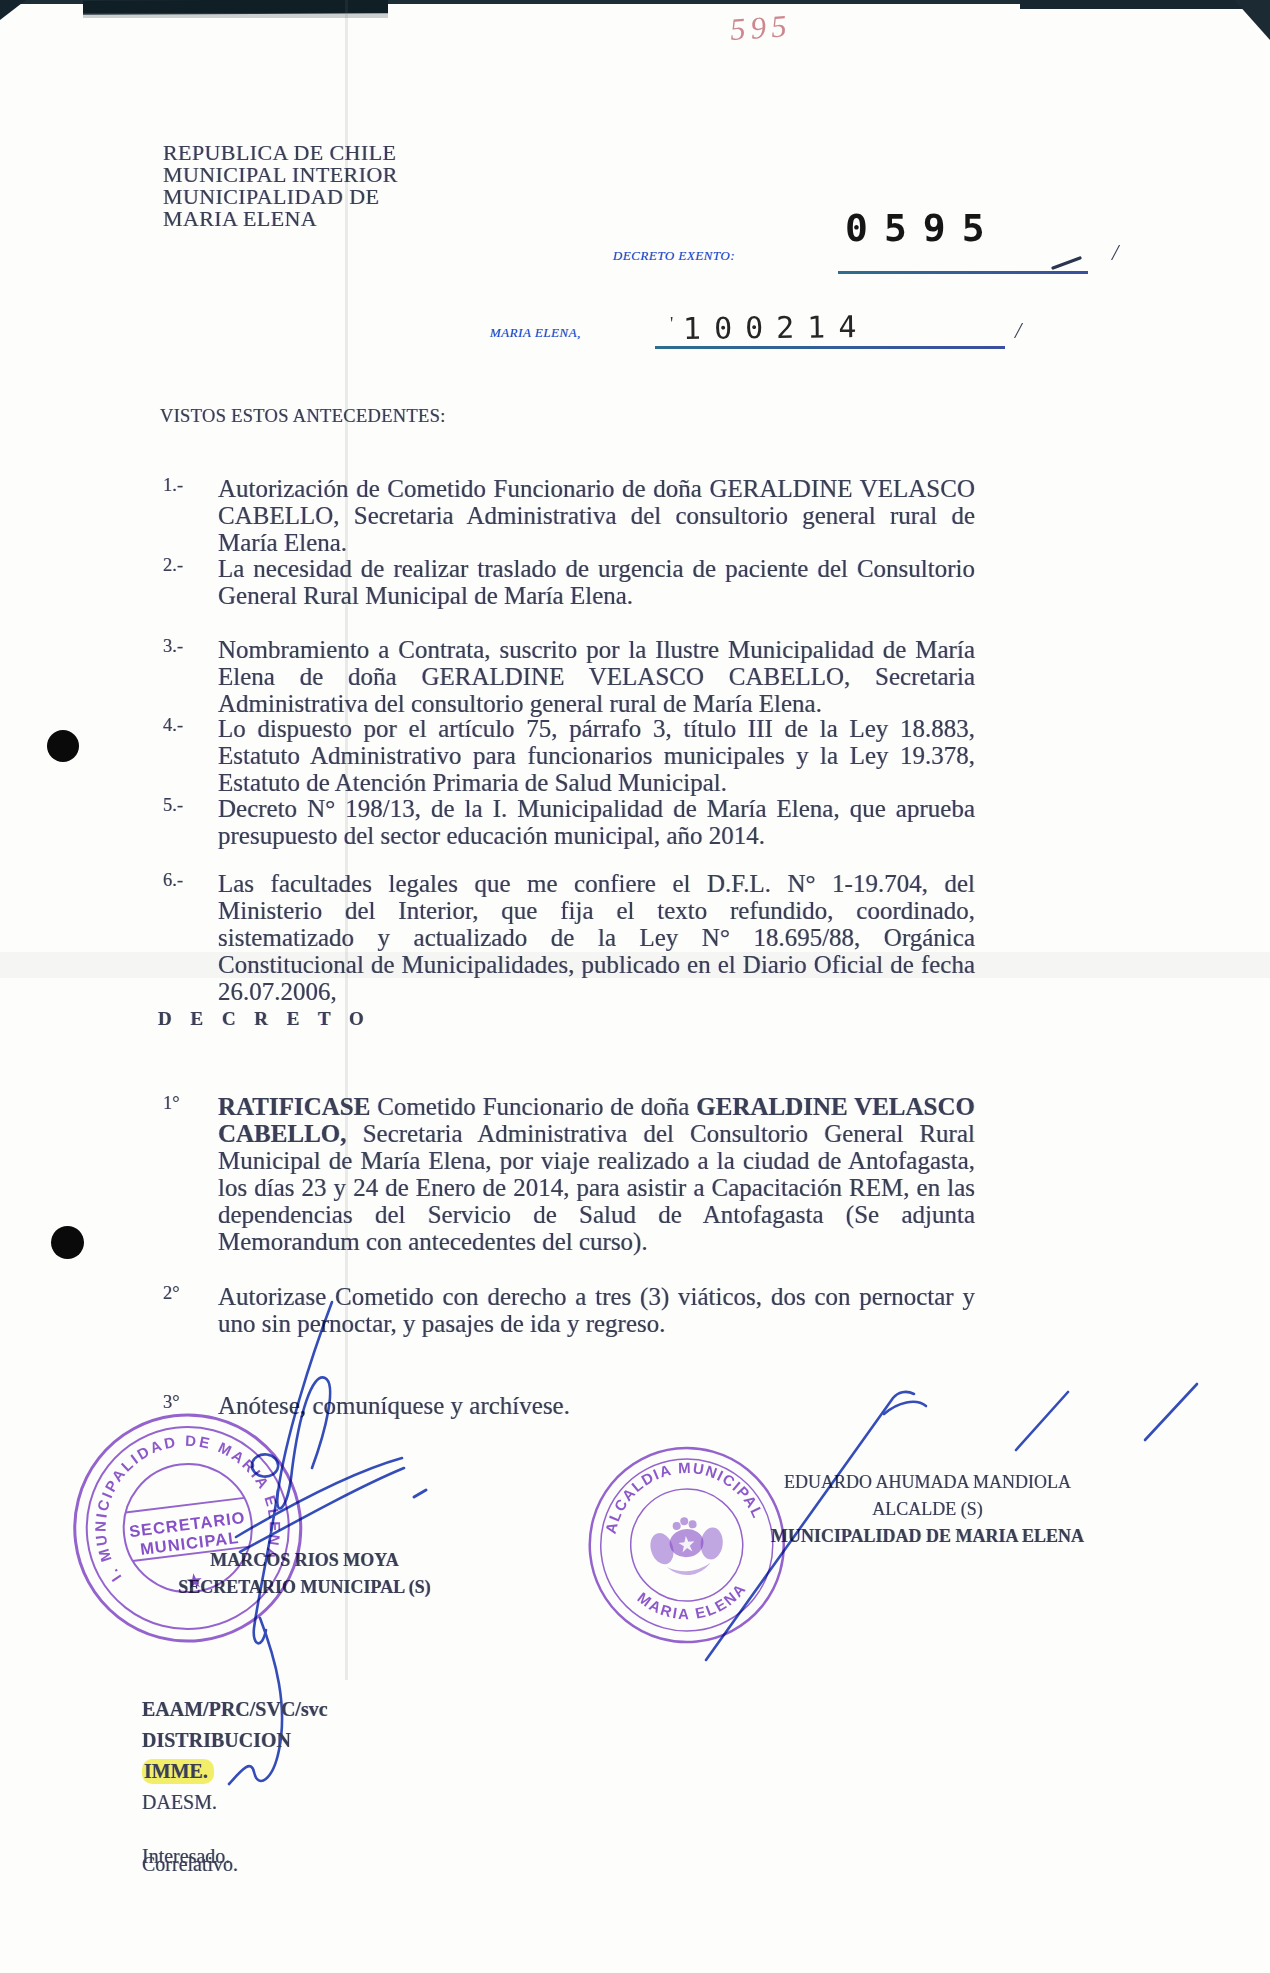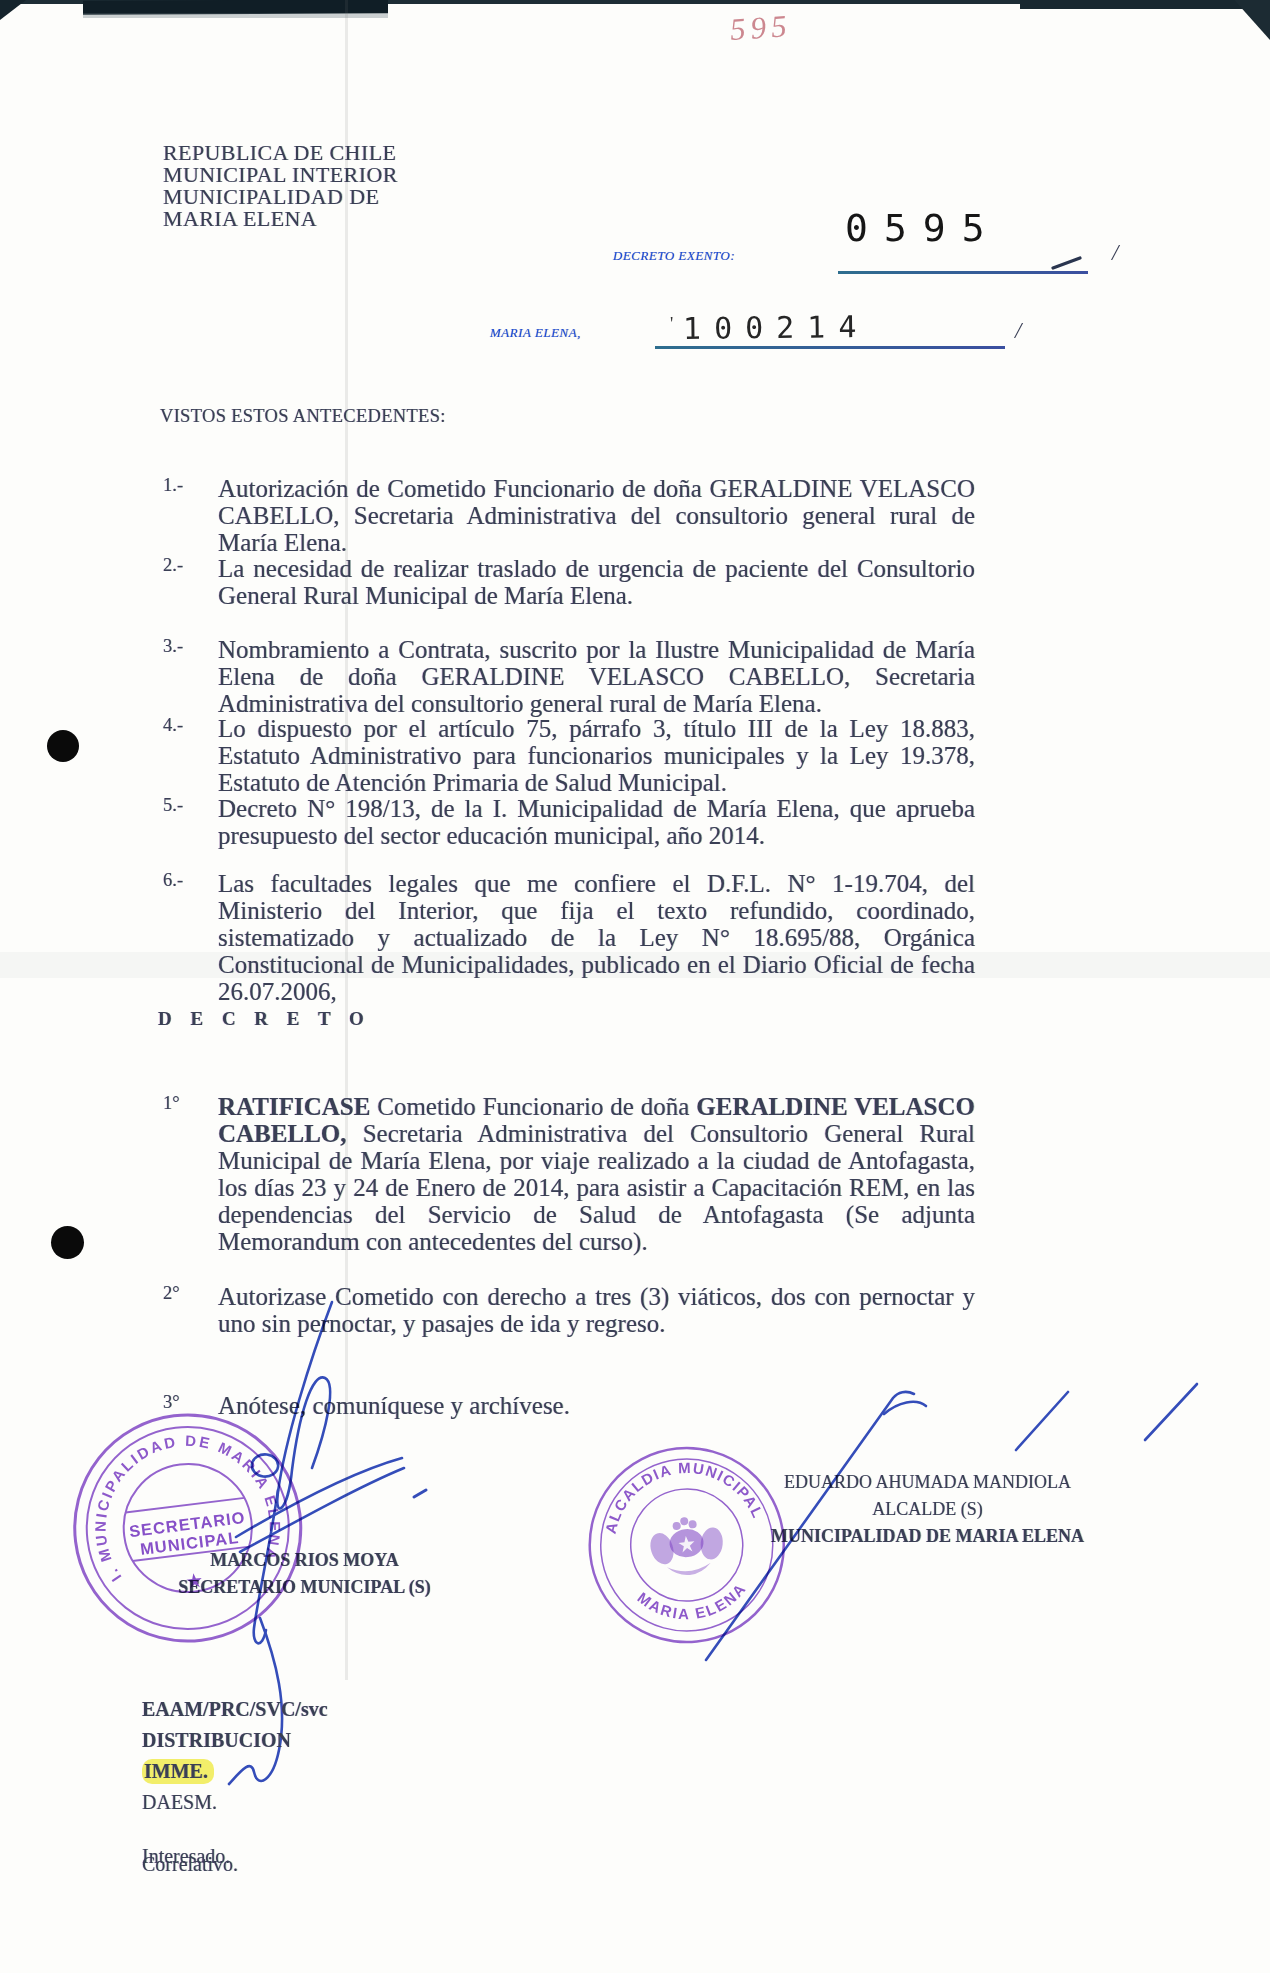--- a/index.html
+++ b/index.html
@@ -6,21 +6,21 @@
   .page{position:relative;width:1270px;height:1973px;background:#fdfdfb;overflow:hidden;
         font-family:"Liberation Serif",serif;}
   .abs{position:absolute;}
   .ink{color:#3a3f55;text-shadow:0.6px 0 rgba(30,120,70,.30),-0.6px 0 rgba(140,50,160,.30);}
   
   .letterhead{left:163px;top:142px;font-size:22px;line-height:22px;letter-spacing:.4px;}
   
   .lbl{font-size:13px;letter-spacing:.5px;color:#1d4ed8;
        text-shadow:0.6px 0 rgba(30,120,70,.25),-0.6px 0 rgba(140,50,160,.3);font-style:italic;}
   .stampnum{font-family:"DejaVu Sans Mono",monospace;color:#161616;}
-  .num1{left:845px;top:206px;font-size:38px;font-weight:normal;letter-spacing:16px;}
+  .num1{left:845px;top:206px;font-size:38px;font-weight:bold;letter-spacing:16px;}
   .num2{left:683px;top:310px;font-size:30px;letter-spacing:13px;transform:rotate(-0.6deg);color:#262626;}
   .datemark{left:670px;top:314px;font-size:18px;color:#333;}
   .uline{height:3px;background:linear-gradient(90deg,#2e6e8e,#3b4fa0);}
   .slash{font-size:23px;color:#3a3f55;font-style:italic;}
   
   .title{font-size:18.5px;font-weight:400;letter-spacing:.3px;}
   .row{left:163px;width:812px;}
   .rnum{position:absolute;left:0;top:0;font-size:18.5px;}
   .rtext{margin-left:55px;font-size:25px;line-height:27px;text-align:justify;}
   .dtitle{font-size:19px;font-weight:700;letter-spacing:7px;}

